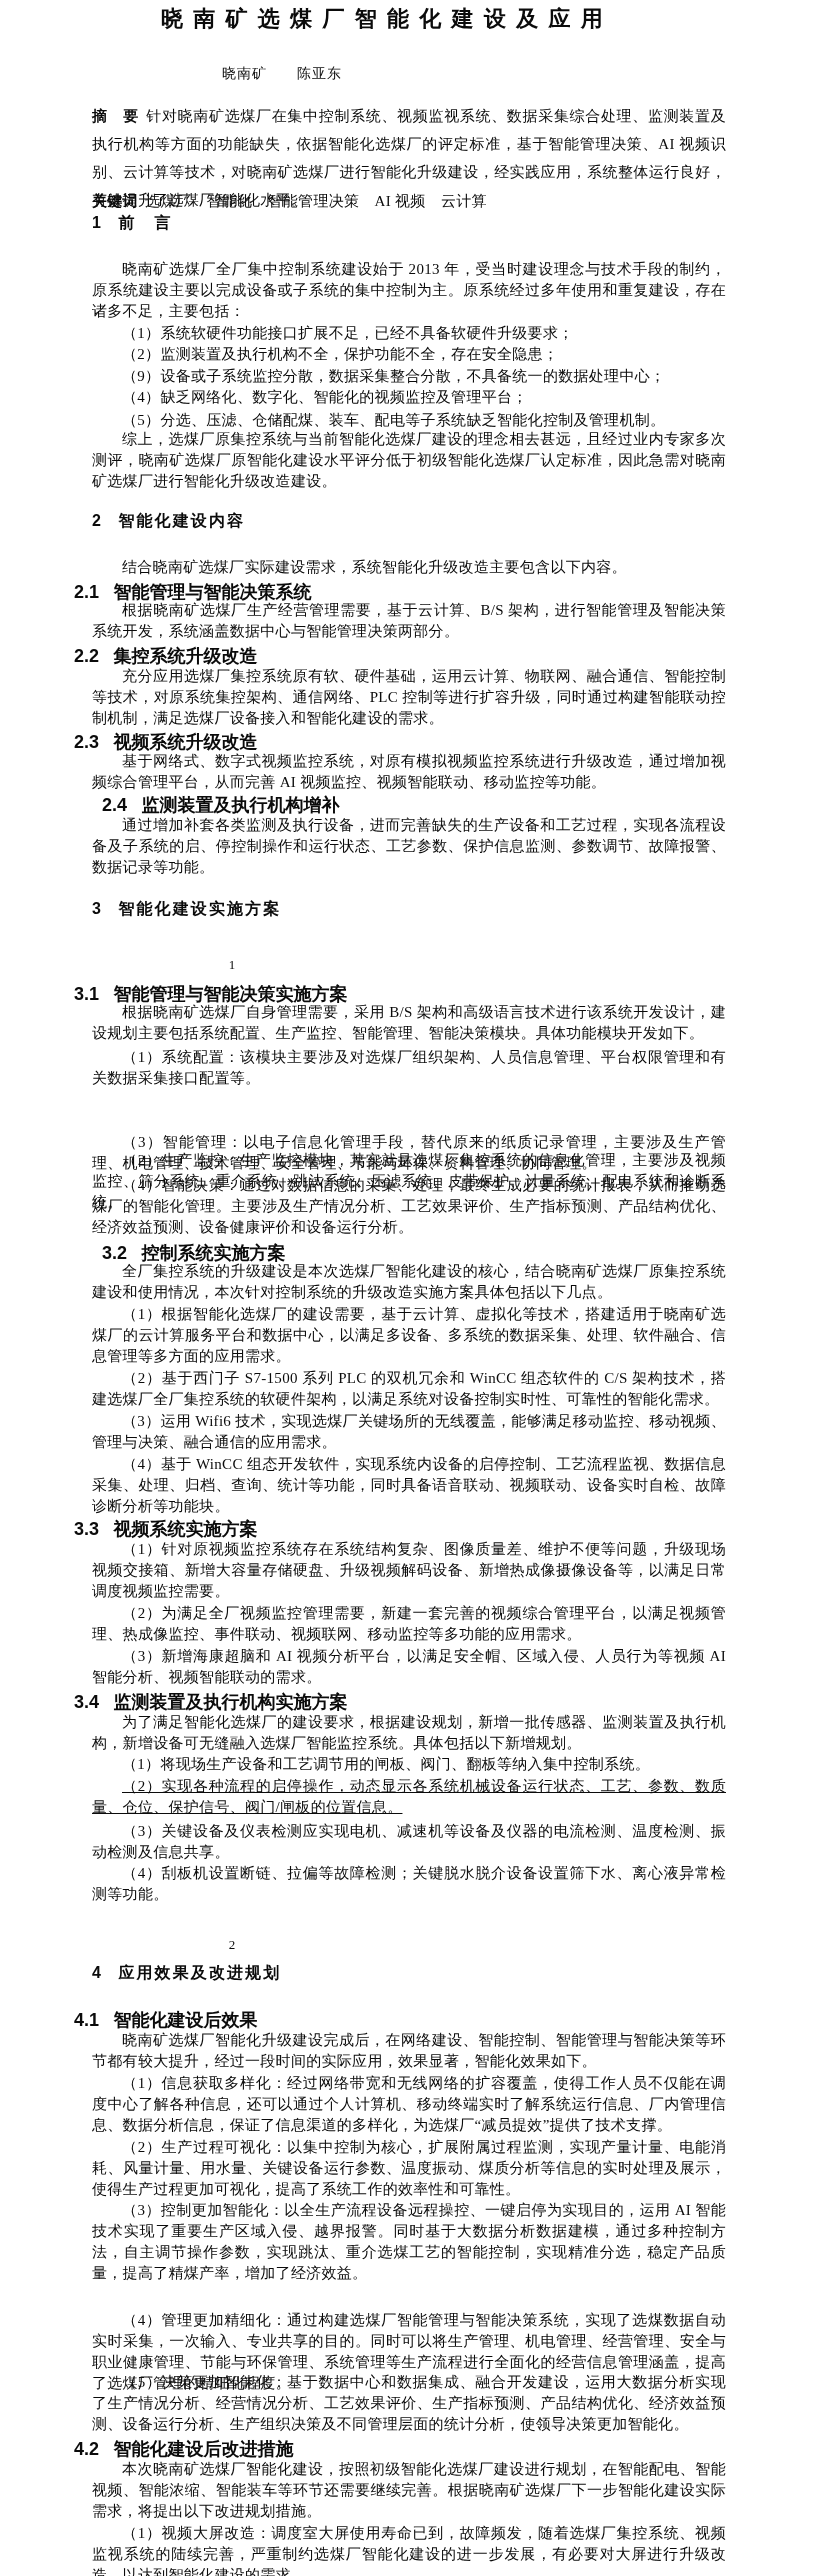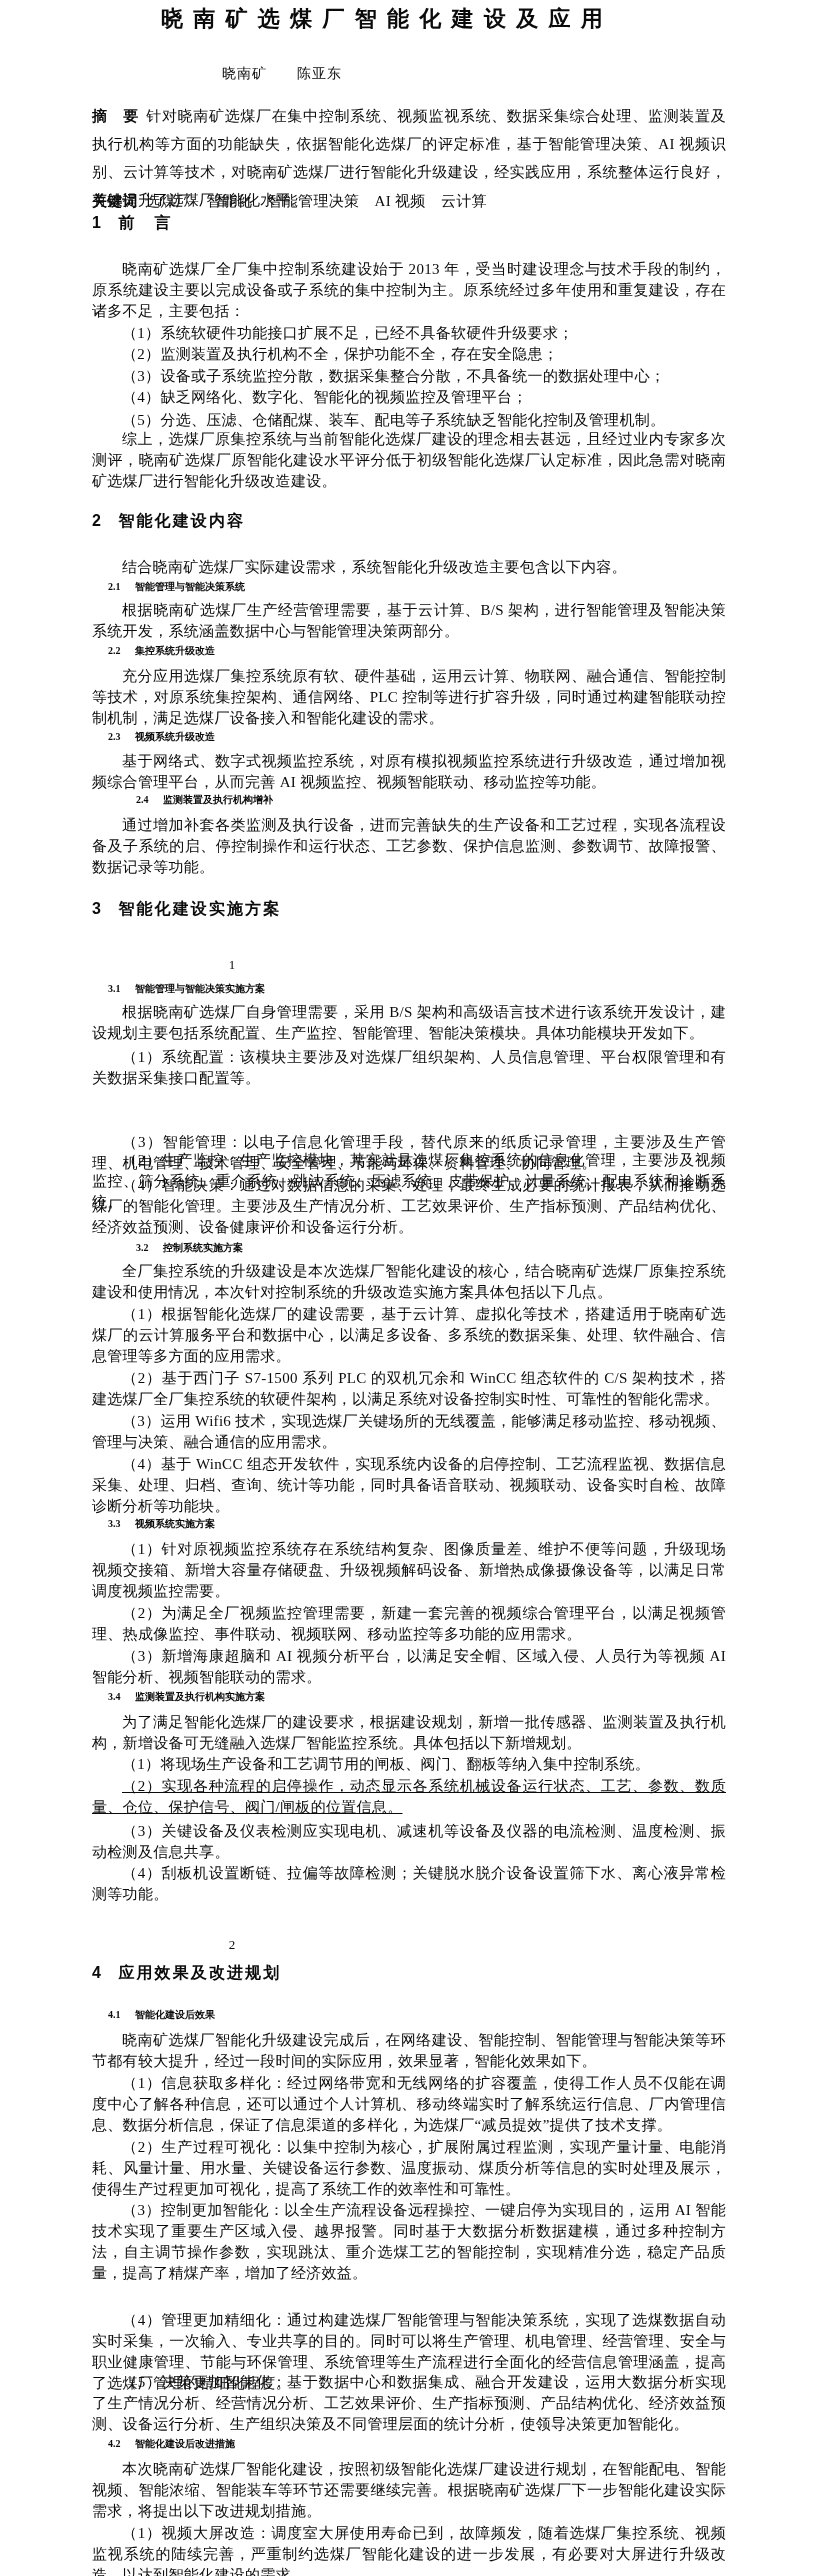--- a/index.html
+++ b/index.html
@@ -34,43 +34,43 @@
   }
   .para, .item { text-indent: 2em; }
   .h1 {
     left: 92px; width: 634px;
     font-family: "Liberation Sans", "DejaVu Sans", sans-serif;
     font-weight: bold; font-size: 16px; white-space: nowrap;
   }
   .h1 .num { margin-right: 17.5px; }
   .h1 .ht { letter-spacing: 2.1px; }
   .h2 {
-    left: 108px; width: 634px;
-    font-family: Liberation Serif, serif;
-    font-weight: bold; font-size: 10px; white-space: nowrap;
+    left: 74px; width: 634px;
+    font-family: Liberation Sans, sans-serif;
+    font-weight: bold; font-size: 18px; white-space: nowrap;
   }
   .h2 .num { margin-right: 14.4px; }
   .pagenum {
     left: 206px; width: 52px; text-align: center;
     font-size: 13px; font-family: "Liberation Serif", serif;
   }
 </style>
 </head>
 <body>
 
 <div id="document">
     <div class="blk title" style="top: 4.1px;">晓南矿选煤厂智能化建设及应用</div>
     <div class="blk authors" style="top: 65px;">晓南矿　　陈亚东</div>
     <div class="blk abstract" style="top: 102px;"><b>摘　要</b><span>针对晓南矿选煤厂在集中控制系统、视频监视系统、数据采集综合处理、监测装置及执行机构等方面的功能缺失，依据智能化选煤厂的评定标准，基于智能管理决策、AI 视频识别、云计算等技术，对晓南矿选煤厂进行智能化升级建设，经实践应用，系统整体运行良好，有效提升了选煤厂智能化水平。</span></div>
     <div class="blk keywords" style="top: 190px;"><b>关键词</b><span>选煤厂　智能化　智能管理决策　AI 视频　云计算</span></div>
     <div class="blk h1" style="top: 213px;"><span class="num">1</span><span class="ht">前　言</span></div>
     <div class="blk para" style="top: 259px;">晓南矿选煤厂全厂集中控制系统建设始于 2013 年，受当时建设理念与技术手段的制约，原系统建设主要以完成设备或子系统的集中控制为主。原系统经过多年使用和重复建设，存在诸多不足，主要包括：</div>
     <div class="blk item" style="top: 323px;">（1）系统软硬件功能接口扩展不足，已经不具备软硬件升级要求；</div>
     <div class="blk item" style="top: 344px;">（2）监测装置及执行机构不全，保护功能不全，存在安全隐患；</div>
-    <div class="blk item" style="top: 366px;">（3）设备或子系统监控分散，数据采集整合分散，不具备统一的数据处理中心；</div>
+    <div class="blk item" style="top: 366px;">（9）设备或子系统监控分散，数据采集整合分散，不具备统一的数据处理中心；</div>
     <div class="blk item" style="top: 387px;">（4）缺乏网络化、数字化、智能化的视频监控及管理平台；</div>
     <div class="blk item" style="top: 410px;">（5）分选、压滤、仓储配煤、装车、配电等子系统缺乏智能化控制及管理机制。</div>
     <div class="blk para" style="top: 429px;">综上，选煤厂原集控系统与当前智能化选煤厂建设的理念相去甚远，且经过业内专家多次测评，晓南矿选煤厂原智能化建设水平评分低于初级智能化选煤厂认定标准，因此急需对晓南矿选煤厂进行智能化升级改造建设。</div>
     <div class="blk h1" style="top: 511px;"><span class="num">2</span><span class="ht">智能化建设内容</span></div>
     <div class="blk para" style="top: 557px;">结合晓南矿选煤厂实际建设需求，系统智能化升级改造主要包含以下内容。</div>
     <div class="blk h2" style="top: 580px;"><span class="num">2.1</span><span class="ht">智能管理与智能决策系统</span></div>
     <div class="blk para" style="top: 600px;">根据晓南矿选煤厂生产经营管理需要，基于云计算、B/S 架构，进行智能管理及智能决策系统开发，系统涵盖数据中心与智能管理决策两部分。</div>
     <div class="blk h2" style="top: 644px;"><span class="num">2.2</span><span class="ht">集控系统升级改造</span></div>
     <div class="blk para" style="top: 666px;">充分应用选煤厂集控系统原有软、硬件基础，运用云计算、物联网、融合通信、智能控制等技术，对原系统集控架构、通信网络、PLC 控制等进行扩容升级，同时通过构建智能联动控制机制，满足选煤厂设备接入和智能化建设的需求。</div>
     <div class="blk h2" style="top: 730px;"><span class="num">2.3</span><span class="ht">视频系统升级改造</span></div>

